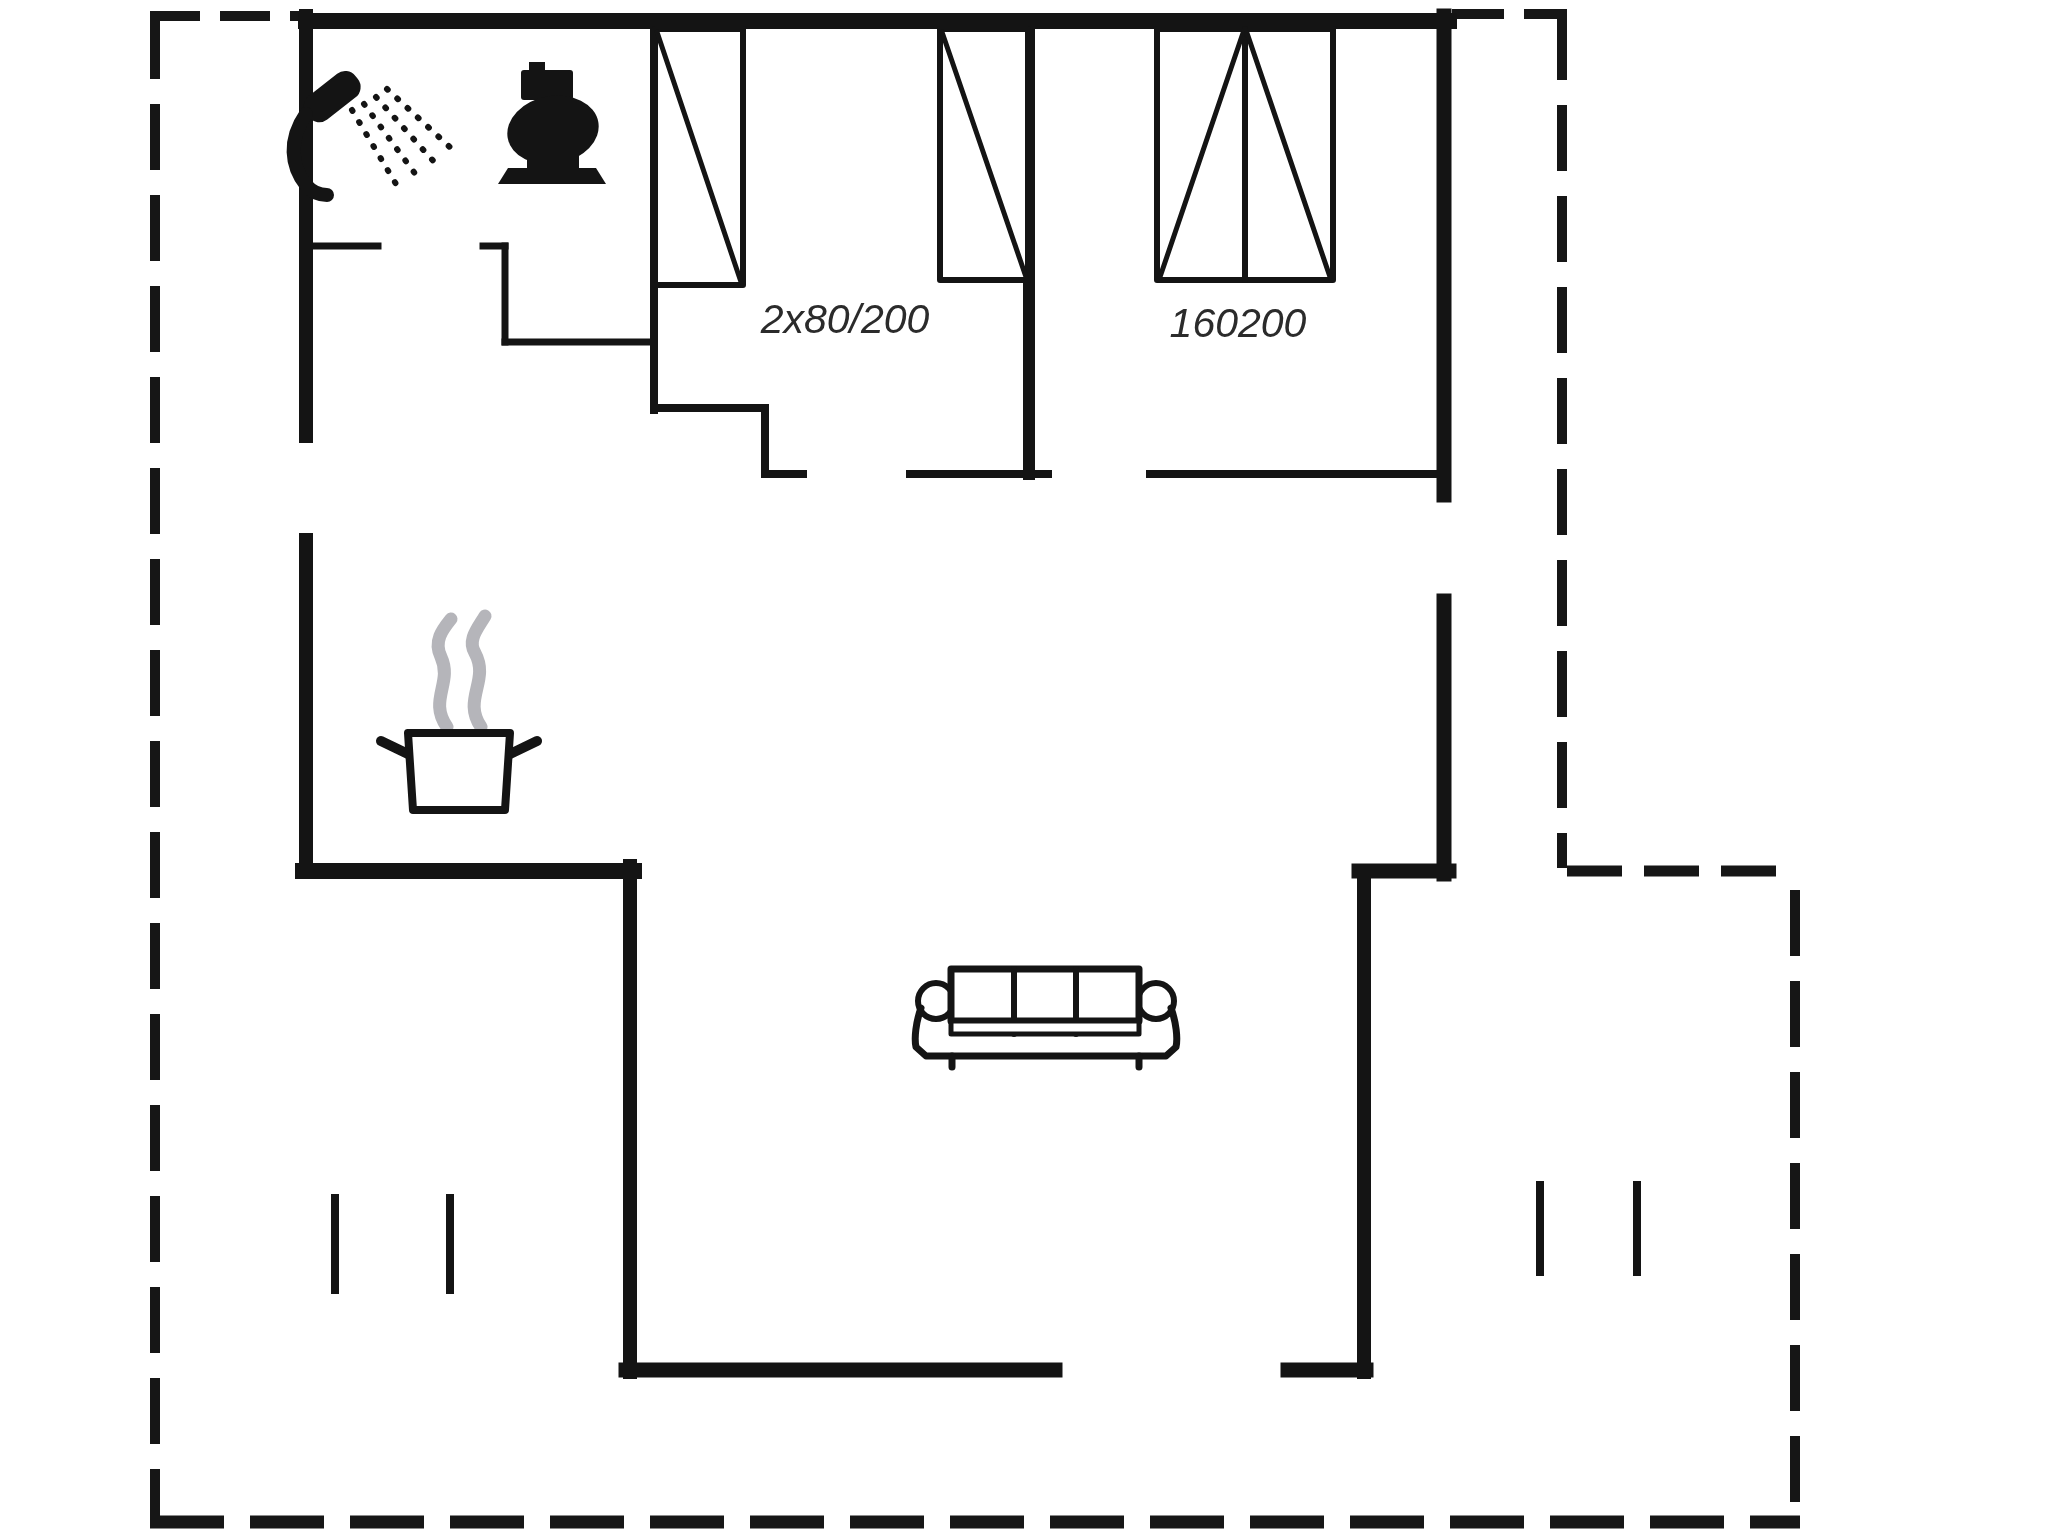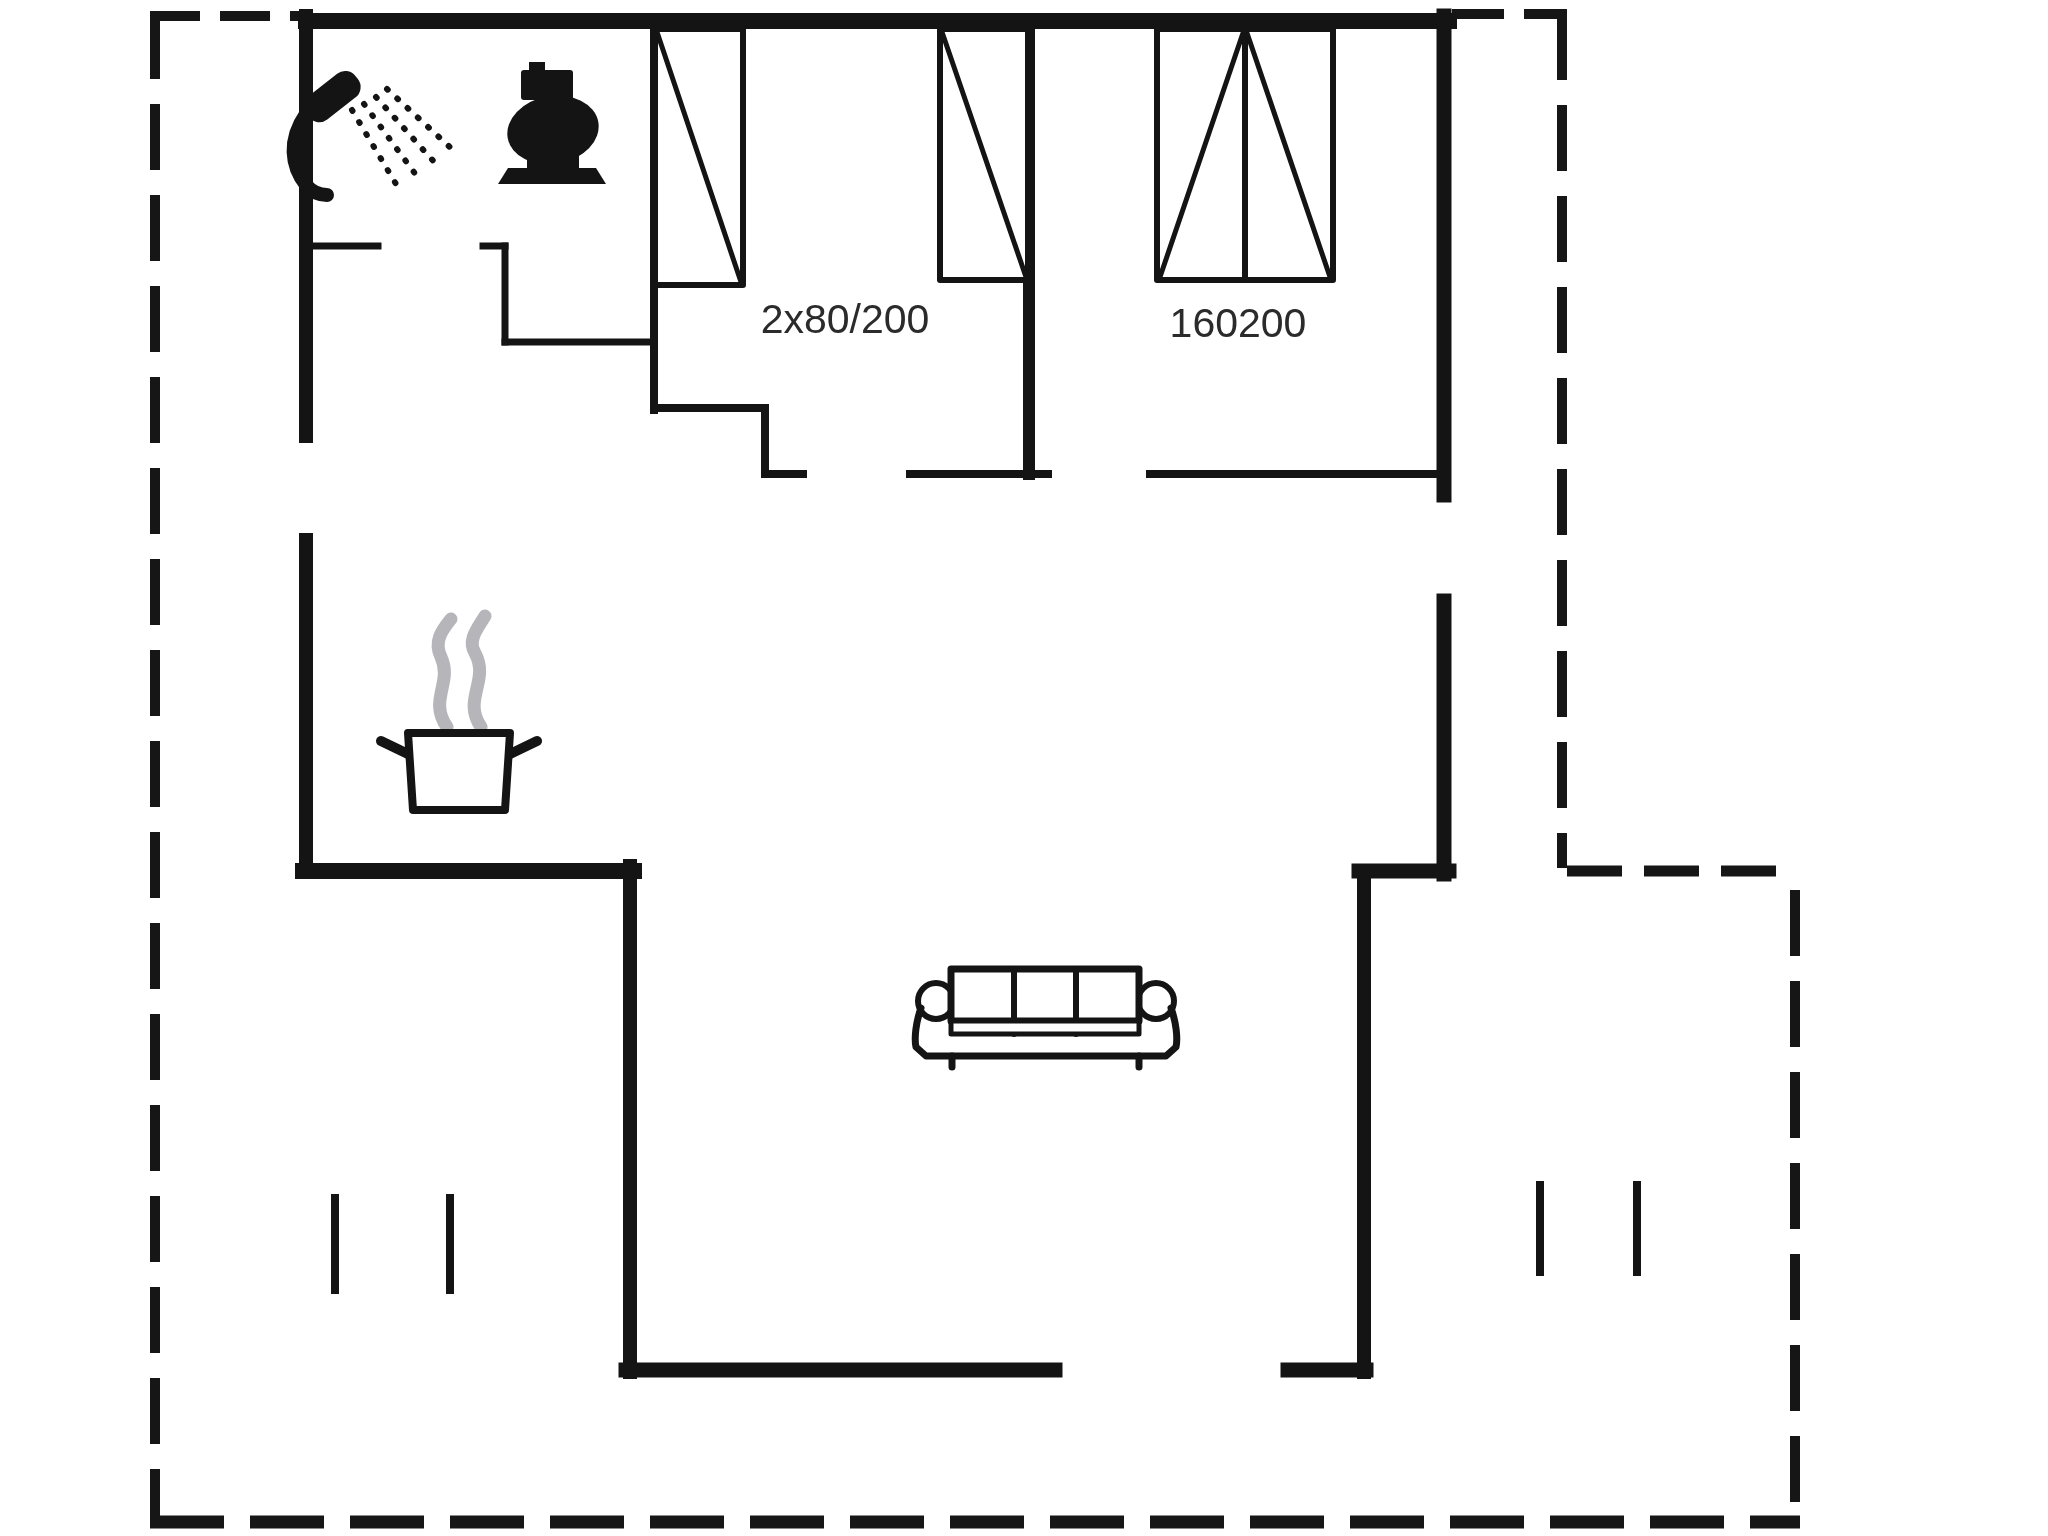--- a/index.html
+++ b/index.html
@@ -3,21 +3,21 @@
 <meta charset="utf-8">
 <style>
   :root{
     --wall:#141414;
     --dashed:#161616;
     --steam:#b5b5ba;
     --text:#2b2b2b;
     --background:#ffffff;
   }
   html,body{margin:0;padding:0;background:var(--background);}
-  .stage{width:2048px;height:1536px;position:relative;background:var(--background);}
+  .stage{width:2048px;height:1536px;position:relative;background:var(--background);font-style:italic;}
   svg{display:block;width:100%;height:100%;}
   .wall{stroke:var(--wall);fill:none;stroke-linecap:square;}
   .thin{stroke:var(--wall);fill:none;stroke-linecap:square;}
   .dash{stroke:var(--dashed);fill:none;stroke-linecap:butt;}
   .furn{stroke:var(--wall);fill:#ffffff;stroke-linejoin:round;}
   .furnline{stroke:var(--wall);fill:none;stroke-linecap:round;stroke-linejoin:round;}
   .solid{fill:var(--wall);stroke:none;}
   .steam{stroke:var(--steam);fill:none;stroke-linecap:round;}
   .spray{stroke:var(--wall);fill:none;stroke-linecap:round;}
   text.size-label{

